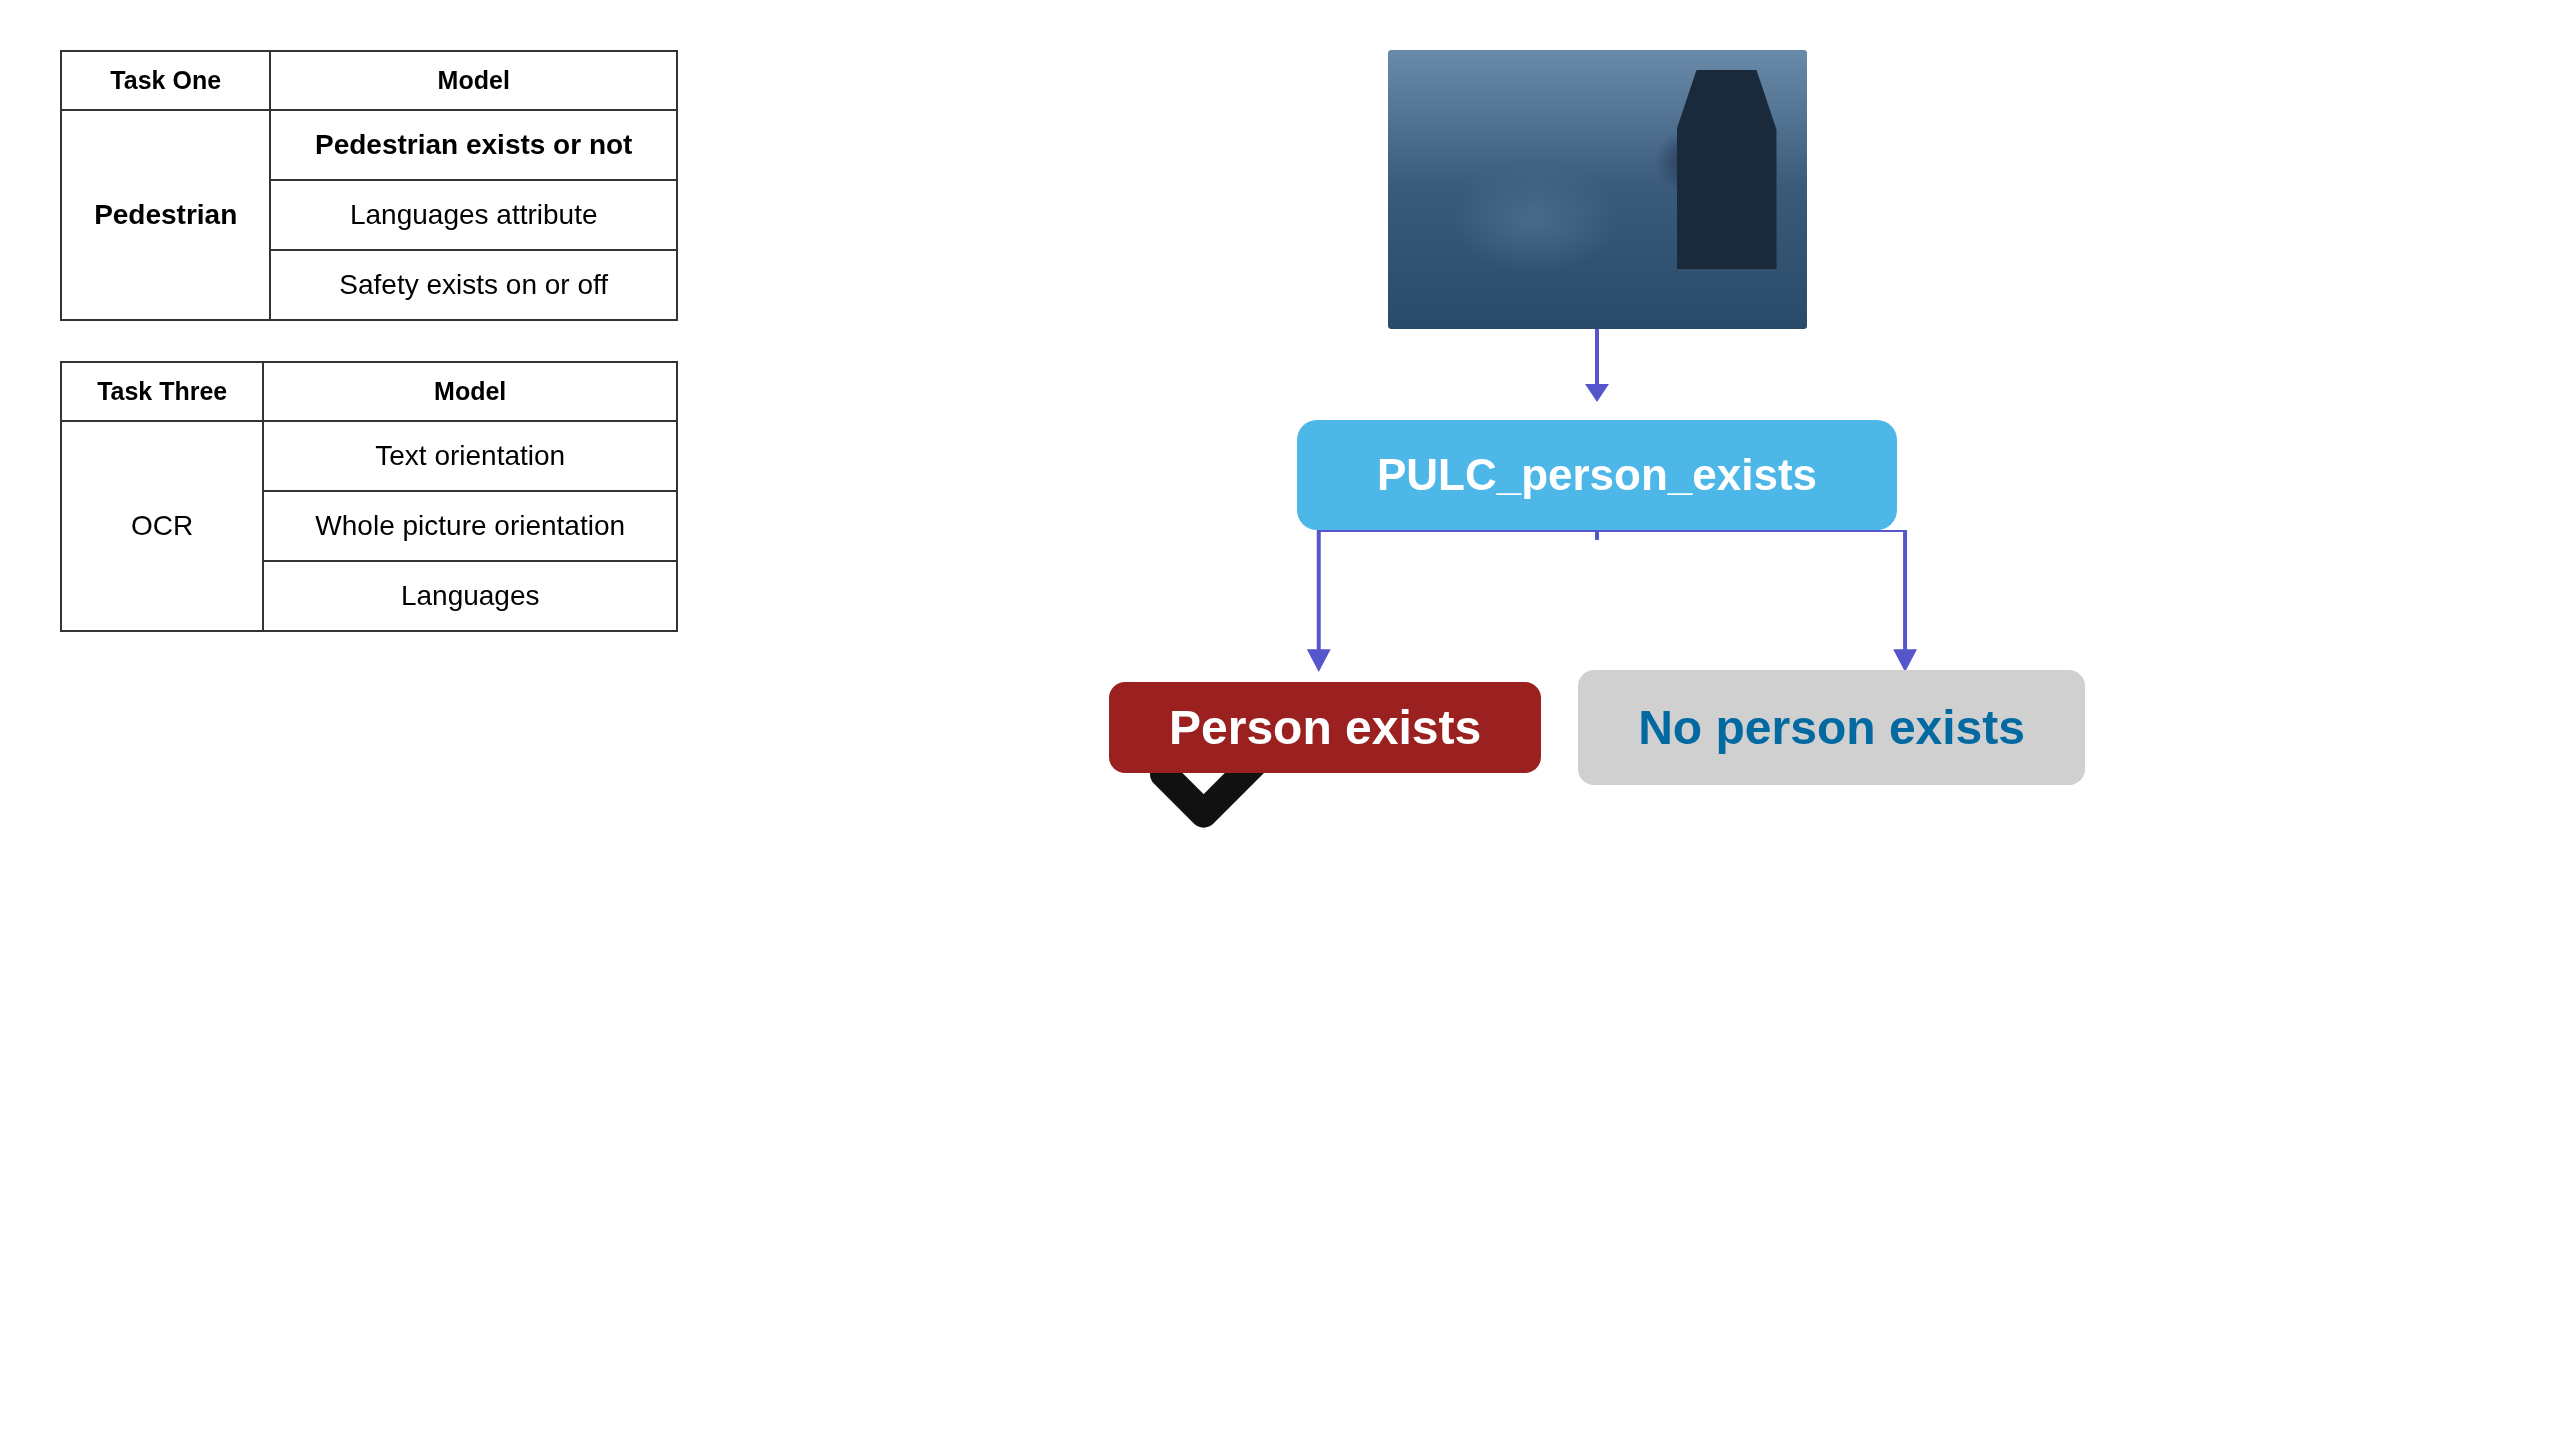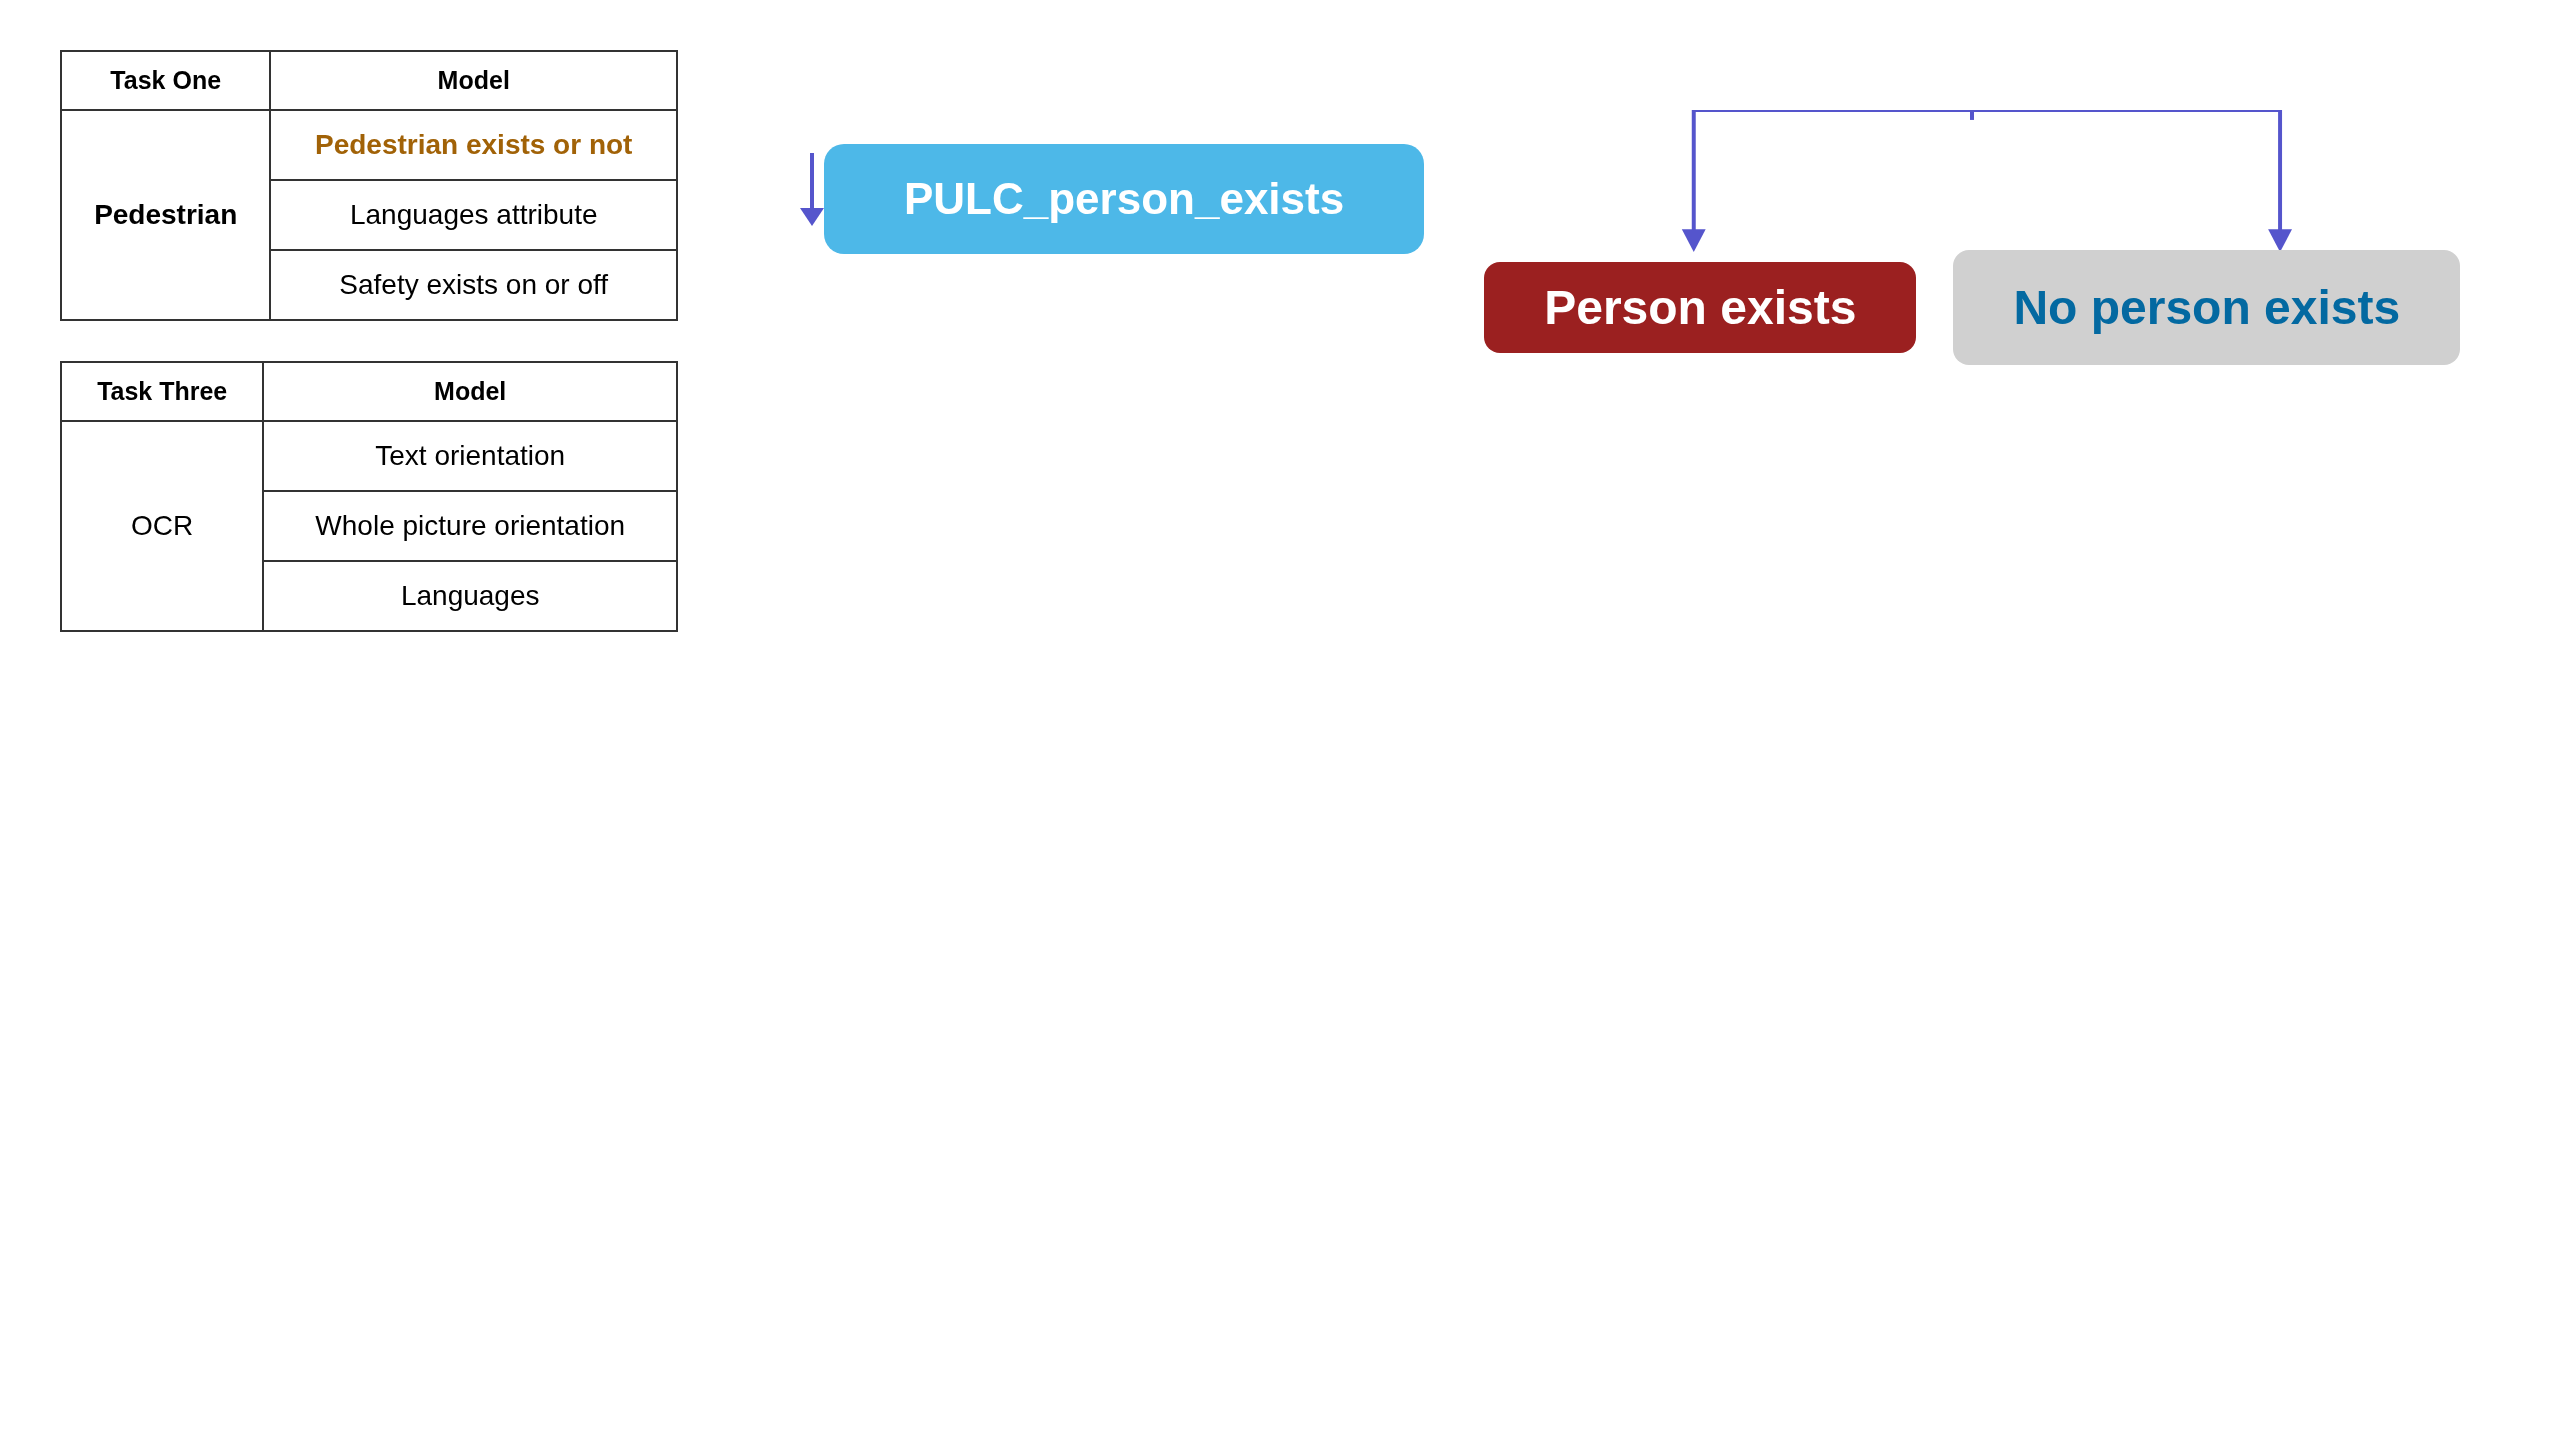--- a/index.html
+++ b/index.html
@@ -50,37 +50,37 @@
       font-size: 28px;
       text-align: center;
       background: #ffffff;
     }
 
     .task-table td.task-name {
       font-weight: bold;
     }
 
     .highlighted-red {
-      color: #a16207;
+      color: #000000;
       font-weight: bold;
     }
 
     
     .right-panel {
       flex: 1;
       display: flex;
       flex-direction: column;
       align-items: center;
       padding-top: 10px;
       position: relative;
     }
 
     .diagram-container {
       display: flex;
-      flex-direction: row;
+      flex-direction: column;
       align-items: center;
       position: relative;
       width: 1594px;
     }
 
     
     .car-image {
       width: 419px;
       height: 279px;
       background: linear-gradient(135deg, #8ab4d4 0%, #5a8aaa 20%, #a0b8c8 40%, #6a7a8a 60%, #2a3a4a 80%, #1a2a3a 100%);

